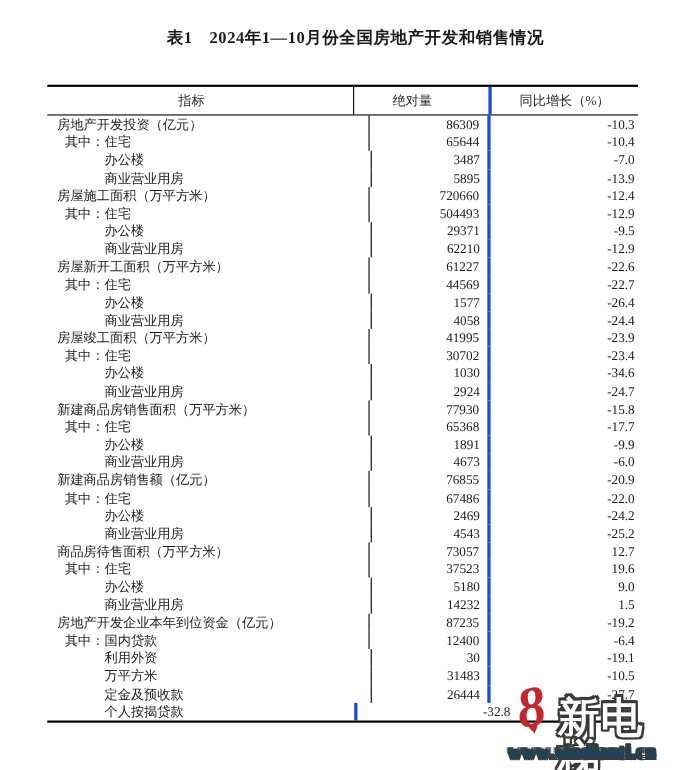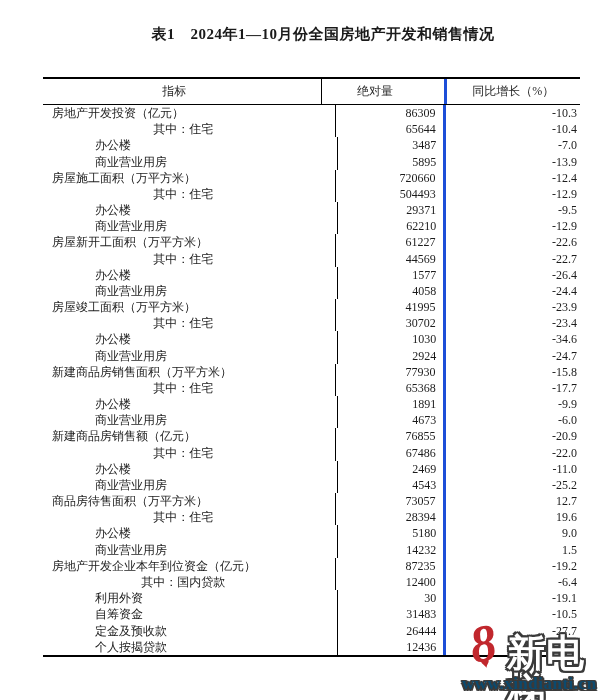--- a/index.html
+++ b/index.html
@@ -53,21 +53,21 @@
   }
   .td { overflow: hidden; white-space: nowrap; }
   .td.c1 { line-height: 16.18px; }
   .td.c2, .td.c3 {
     text-align: right;
     line-height: 16.18px;
   }
   .td.c2 { padding-right: 7px; margin-left: 28px; }
   .td.c3 { padding-right: 3px; }
   .ind0 { padding-left: 9px; }
-  .ind1 { padding-left: 16px; text-align: center; }
+  .ind1 { padding-left: 16px; }
   .ind2 { padding-left: 52px; }
   .watermark {
     position: absolute;
     left: 460px;
     top: 626px;
     width: 152px;
     height: 72px;
     z-index: 5;
     pointer-events: none;
   }
@@ -263,38 +263,38 @@
 
   <div class="tr">
     <div class="td c1 ind1">其中：住宅</div>
     <div class="td c2">67486</div>
     <div class="td c3">-22.0</div>
   </div>
 
   <div class="tr">
     <div class="td c1 ind2">办公楼</div>
     <div class="td c2">2469</div>
-    <div class="td c3">-11.0</div>
+    <div class="td c3">-24.2</div>
   </div>
 
   <div class="tr">
     <div class="td c1 ind2">商业营业用房</div>
     <div class="td c2">4543</div>
     <div class="td c3">-25.2</div>
   </div>
 
   <div class="tr">
     <div class="td c1 ind0">商品房待售面积（万平方米）</div>
     <div class="td c2">73057</div>
     <div class="td c3">12.7</div>
   </div>
 
   <div class="tr">
     <div class="td c1 ind1">其中：住宅</div>
-    <div class="td c2">28394</div>
+    <div class="td c2">37523</div>
     <div class="td c3">19.6</div>
   </div>
 
   <div class="tr">
     <div class="td c1 ind2">办公楼</div>
     <div class="td c2">5180</div>
     <div class="td c3">9.0</div>
   </div>
 
   <div class="tr">
@@ -315,34 +315,33 @@
     <div class="td c3">-6.4</div>
   </div>
 
   <div class="tr">
     <div class="td c1 ind2">利用外资</div>
     <div class="td c2">30</div>
     <div class="td c3">-19.1</div>
   </div>
 
   <div class="tr">
-    <div class="td c1 ind2">自筹资金</div>
+    <div class="td c1 ind2">万平方米</div>
     <div class="td c2">31483</div>
     <div class="td c3">-10.5</div>
   </div>
 
   <div class="tr">
     <div class="td c1 ind2">定金及预收款</div>
     <div class="td c2">26444</div>
     <div class="td c3">-27.7</div>
   </div>
 
   <div class="tr">
     <div class="td c1 ind2">个人按揭贷款</div>
-    <div class="td c2">12436</div>
     <div class="td c3">-32.8</div>
   </div>
 </div>
   </div>
 
   <div class="watermark">
     <span class="wm-logo" style="color: rgb(193, 39, 45);">8</span>
     <span class="wm-heart" style="color: rgb(193, 39, 45);">♥</span>
     <span class="wm-brand">新电梯</span>
     <span class="wm-url">www.xindianti.cn</span>

